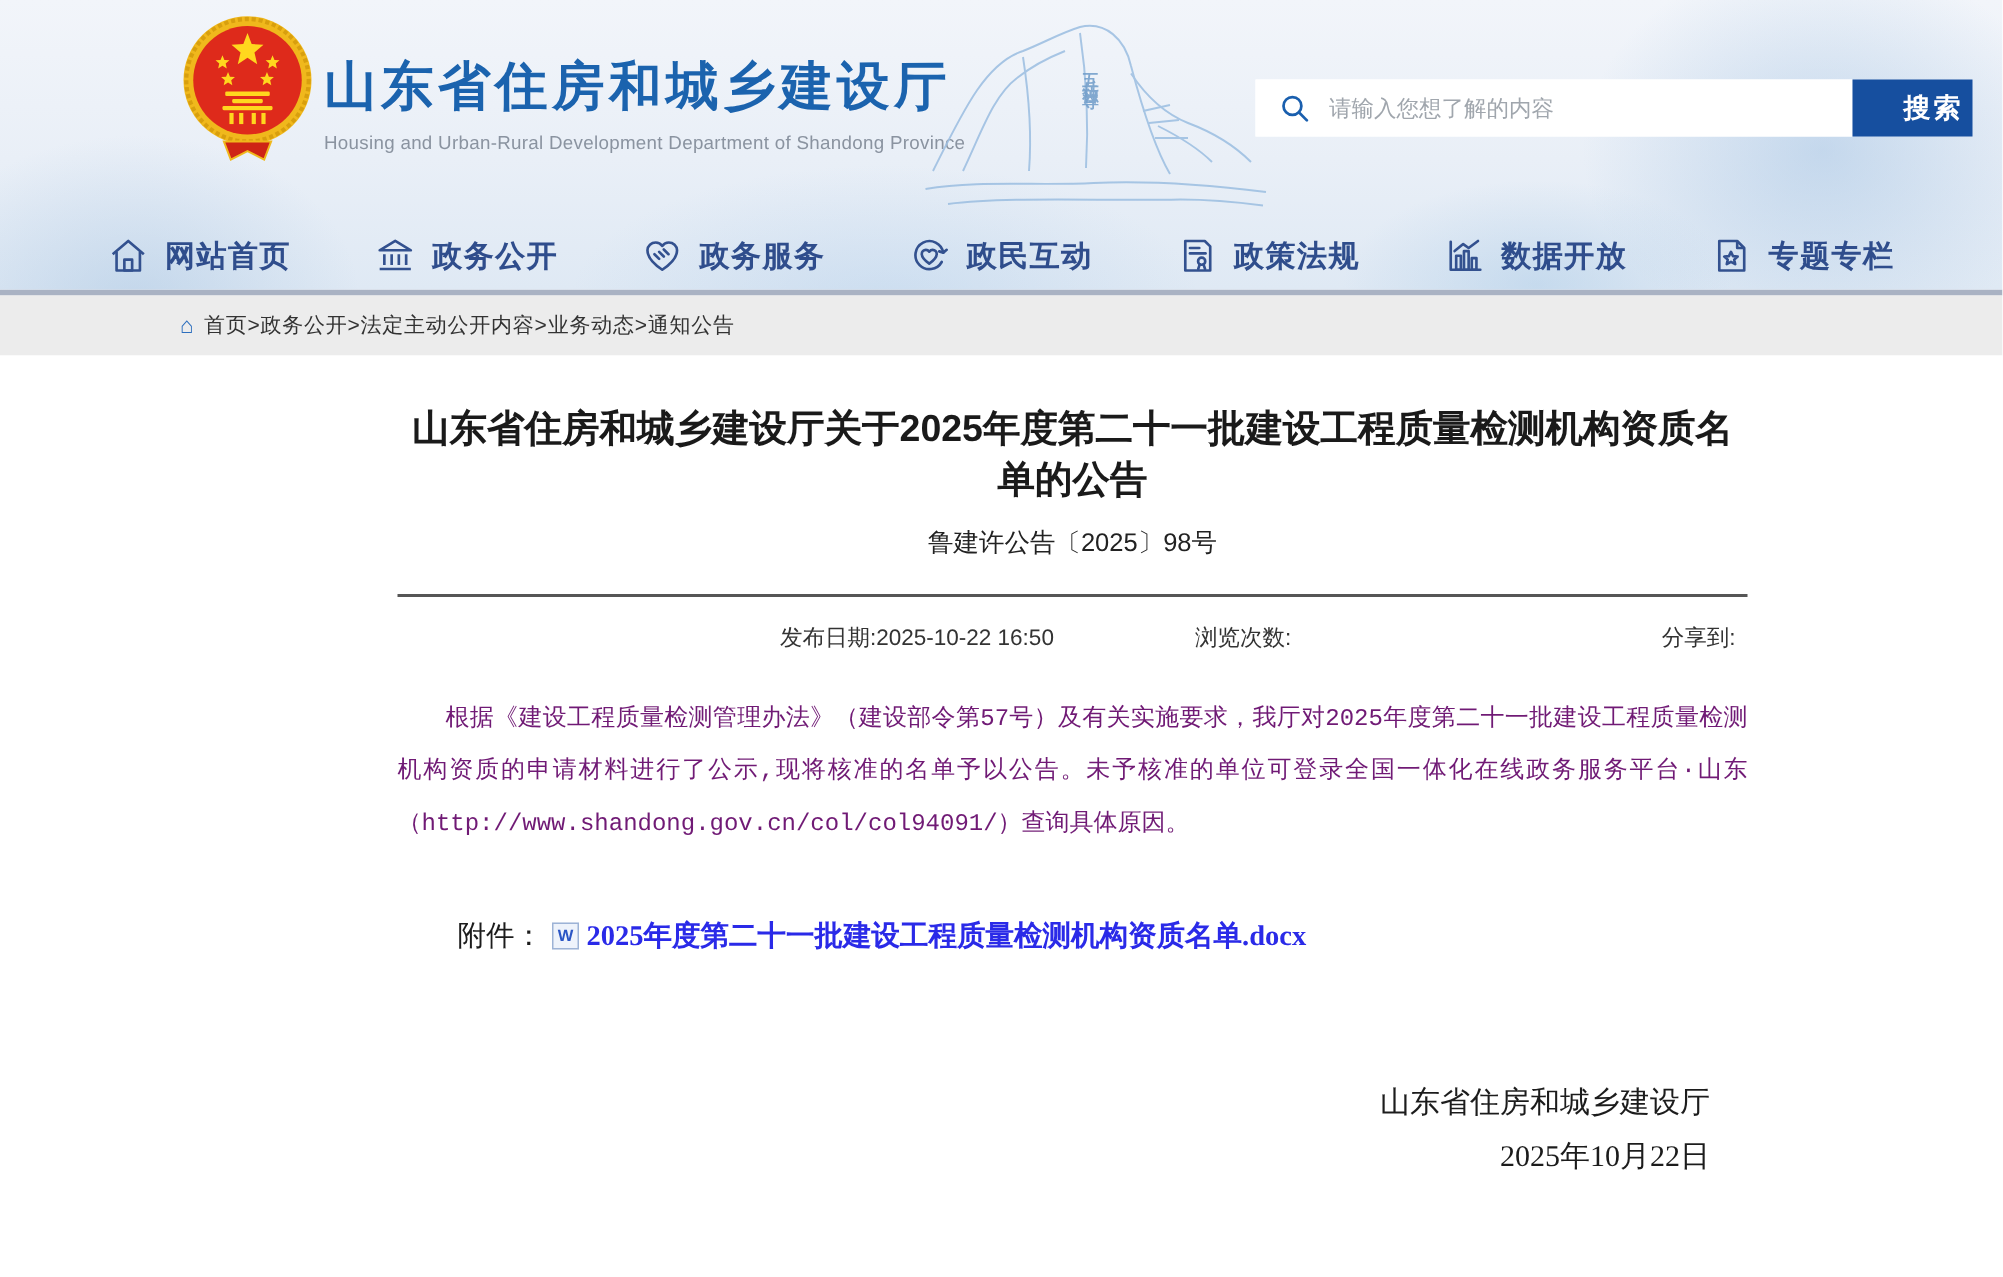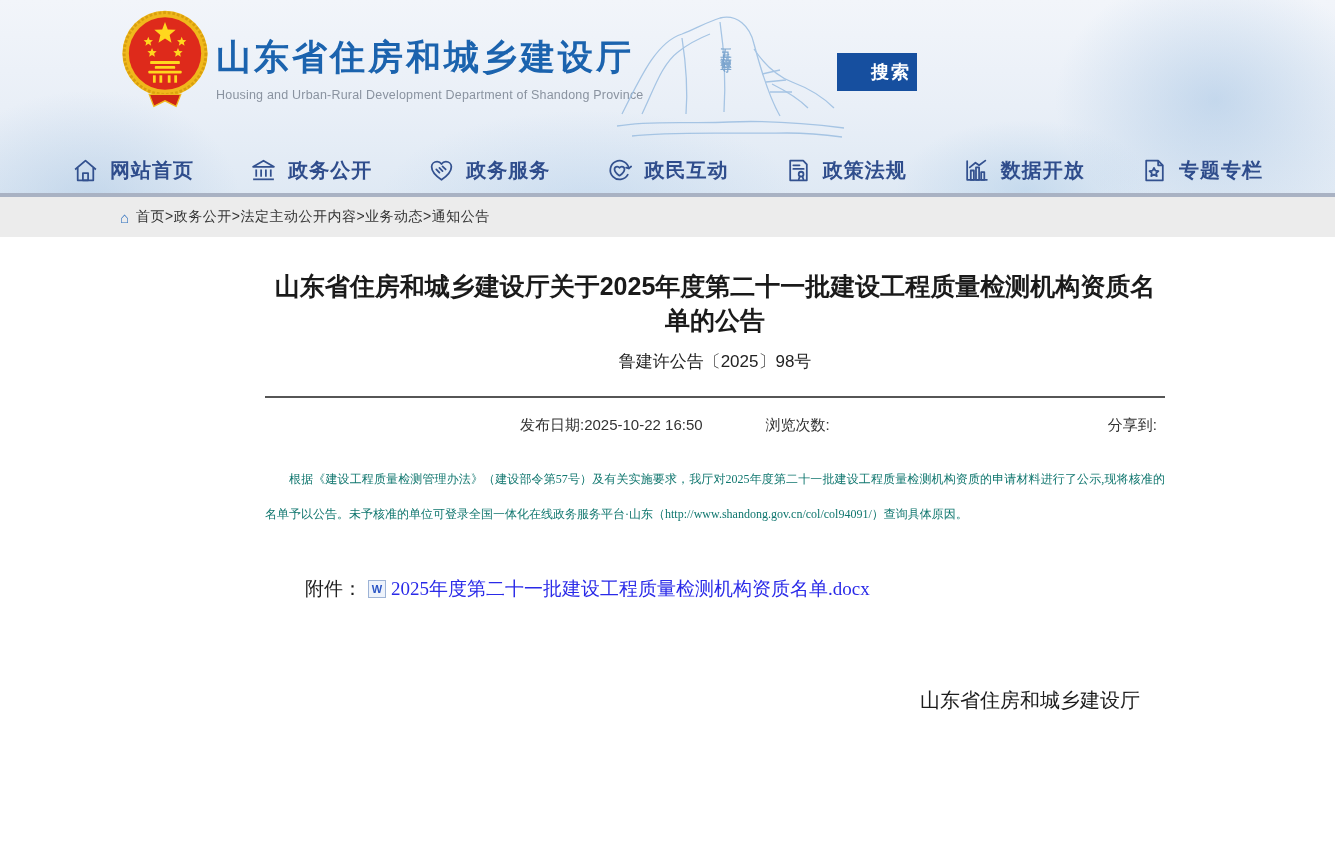--- a/index.html
+++ b/index.html
@@ -80,42 +80,42 @@
   .article { width:900px; margin-left:265px; }
   .article-title {
     text-align:center; font-size:25px; font-weight:bold; color:#1a1a1a;
     line-height:34px; font-family:"Liberation Sans","DejaVu Sans",sans-serif;
   }
   .doc-number { text-align:center; font-size:17px; color:#222; margin-top:13px; }
   .title-rule { border:none; border-top:2px solid #565656; margin-top:23px; }
 
   .meta-row { display:flex; align-items:center; margin-top:18px; font-size:15px; color:#333; }
   .meta-date { margin-left:255px; }
-  .meta-views { margin-left:63px; }
+  .meta-views { margin-left:94px; }
   .meta-share { margin-left:auto; margin-right:8px; }
 
   .body-text {
     margin-top:27px; text-indent:2em; text-align:justify;
-    font-family:Liberation Serif, serif;
-    font-size:12px; line-height:35px; color:#0f766e;
+    font-family:Liberation Mono, monospace;
+    font-size:16px; line-height:35px; color:#701a75;
   }
 
   .attachment-row {
     margin-top:44px; padding-left:40px; font-size:19px;
     font-family:"Liberation Serif","DejaVu Serif",serif; color:#1c1c1c;
     display:flex; align-items:center;
   }
   .doc-icon {
     display:inline-flex; align-items:center; justify-content:center;
     width:18px; height:18px; margin:0 5px 0 6px;
     border:1px solid #9db3d6; background:#eef3fb;
     color:#2a55c5; font-size:11px; font-weight:bold;
     font-family:"Liberation Sans",sans-serif;
   }
-  .attachment-link { color:#2a2ae8; text-decoration:none; cursor:pointer; }
+  .attachment-link { color:#2a2ae8; text-decoration:none; cursor:pointer;font-weight:bold; }
 
   .signature-block {
     margin-top:80px; text-align:right; padding-right:25px;
     font-family:"Liberation Serif","DejaVu Serif",serif;
     font-size:20px; color:#1c1c1c; line-height:36px;
   }
 </style>
 </head>
 <body>
 
@@ -160,20 +160,27 @@
       <path d="M142 45 C152 60 165 72 180 78 C196 84 210 92 222 104"></path>
       <path d="M160 80 C172 86 186 94 196 104"></path>
       <path d="M5 122 C40 116 80 120 117 118 C160 116 200 120 232 124"></path>
       <path d="M20 132 C60 127 120 130 175 129 C195 129 215 131 230 133"></path>
       <path d="M150 70 l18 -4 M154 78 l20 -2 M158 88 l22 0"></path>
     </g>
   </svg>
   <span class="mountain-label">五岳独尊</span>
 
   <div class="search-wrap">
+    <div class="search-box">
+      <svg width="22" height="22" viewBox="0 0 24 24">
+        <circle cx="10.5" cy="10.5" r="6.5" fill="none" stroke="#1a5fae" stroke-width="2"></circle>
+        <line x1="15.5" y1="15.5" x2="21" y2="21" stroke="#1a5fae" stroke-width="2" stroke-linecap="round"></line>
+      </svg>
+      <input type="text" placeholder="请输入您想了解的内容" style="">
+    </div>
     <button class="search-btn">搜索</button>
   </div>
 
   <nav class="nav">
     <div class="nav-item">
       <svg width="27" height="27" viewBox="0 0 26 26">
         <g fill="none" stroke="#33518f" stroke-width="1.7" stroke-linejoin="round">
           <path d="M3 12 L13 3.5 L23 12"></path>
           <path d="M5.5 10.5 V22.5 H20.5 V10.5"></path>
           <rect x="10.5" y="15.5" width="5" height="7"></rect>
@@ -271,15 +278,16 @@
     <p class="body-text">根据《建设工程质量检测管理办法》（建设部令第57号）及有关实施要求，我厅对2025年度第二十一批建设工程质量检测机构资质的申请材料进行了公示,现将核准的名单予以公告。未予核准的单位可登录全国一体化在线政务服务平台·山东（http://www.shandong.gov.cn/col/col94091/）查询具体原因。</p>
 
     <div class="attachment-row">
       <span>附件：</span>
       <span class="doc-icon">W</span>
       <a class="attachment-link">2025年度第二十一批建设工程质量检测机构资质名单.docx</a>
     </div>
 
     <div class="signature-block">
       <div>山东省住房和城乡建设厅</div>
+      <div>2025年10月22日</div>
     </div>
   </div>
 </div>
 
 </body></html>

